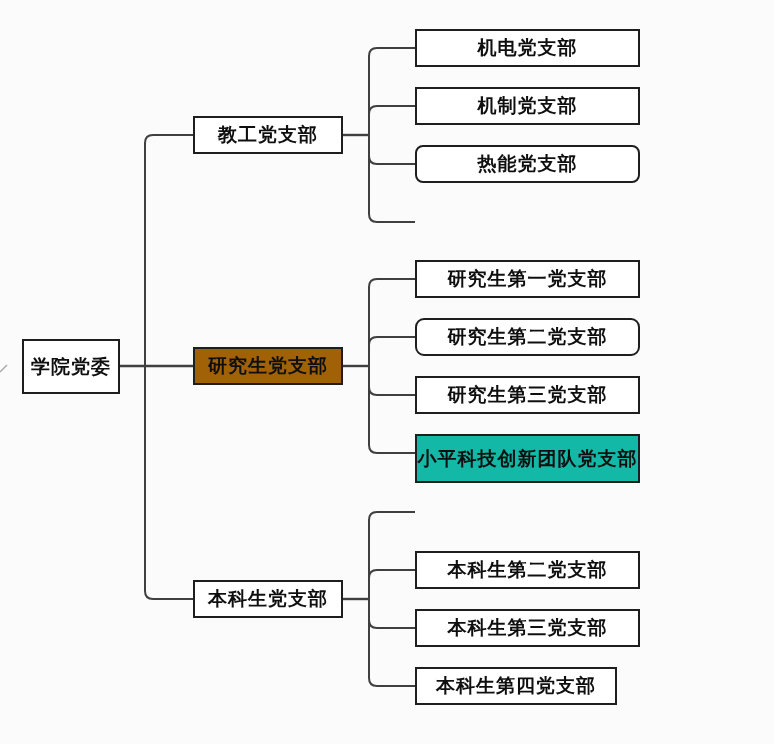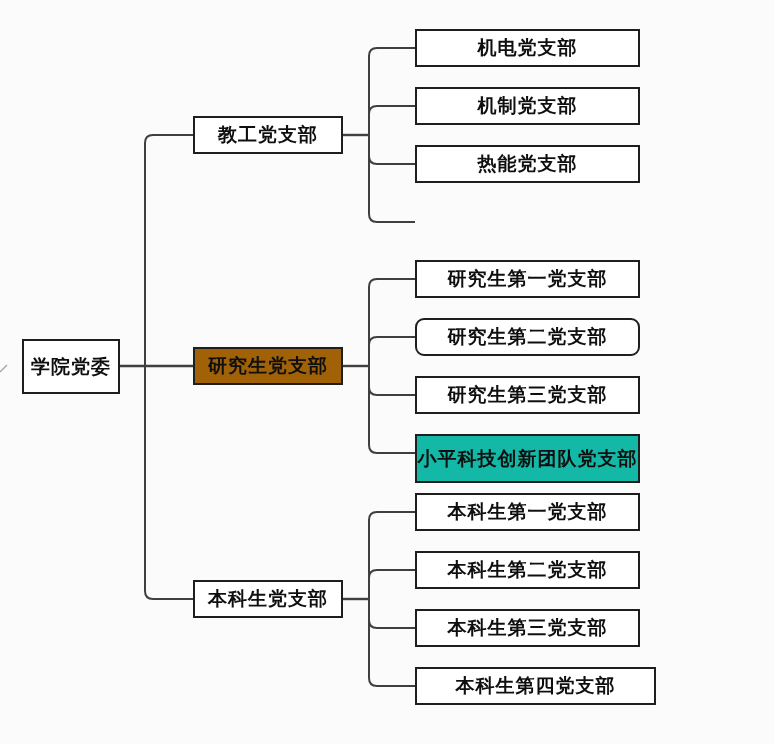--- a/index.html
+++ b/index.html
@@ -60,24 +60,23 @@
       <path d="M 369 599 V 520 Q 369 512 377 512 H 415" fill="none" stroke="#3f3f3f" stroke-width="2"></path>
       <path d="M 369 599 V 578 Q 369 570 377 570 H 415" fill="none" stroke="#3f3f3f" stroke-width="2"></path>
       <path d="M 369 599 V 620 Q 369 628 377 628 H 415" fill="none" stroke="#3f3f3f" stroke-width="2"></path>
       <path d="M 369 599 V 678 Q 369 686 377 686 H 415" fill="none" stroke="#3f3f3f" stroke-width="2"></path>
       <path d="M 0 372 L 7 365" fill="none" stroke="#a8a8a8" stroke-width="1.5"></path>
     </svg>
 <div class="node" style="left: 22px; top: 339px; width: 98px; height: 55px; border-width: 2px; border-color: rgb(30, 30, 30); background: rgb(255, 255, 255); color: rgb(15, 15, 15);">学院党委</div>
     <div class="node" style="left: 193px; top: 116px; width: 150px; height: 38px; border-width: 2px; border-color: rgb(30, 30, 30); background: rgb(255, 255, 255); color: rgb(15, 15, 15);">教工党支部</div>
     <div class="node" style="left: 415px; top: 29px; width: 225px; height: 38px; border-width: 2px; border-color: rgb(30, 30, 30); background: rgb(255, 255, 255); color: rgb(15, 15, 15);">机电党支部</div>
     <div class="node" style="left: 415px; top: 87px; width: 225px; height: 38px; border-width: 2px; border-color: rgb(30, 30, 30); background: rgb(255, 255, 255); color: rgb(15, 15, 15);">机制党支部</div>
-    <div class="node" style="left: 415px; top: 145px; width: 225px; height: 38px; border-width: 2px; border-color: rgb(30, 30, 30); background: rgb(255, 255, 255); color: rgb(15, 15, 15);">热能党支部</div>
+    <div class="node" style="left: 415px; top: 145px; width: 225px; height: 38px; border-width: 2px; border-color: rgb(30, 30, 30); background: rgb(255, 255, 255); color: rgb(15, 15, 15); border-radius: 8px;">热能党支部</div>
     <div class="node" style="left: 193px; top: 347px; width: 150px; height: 38px; border-width: 2px; border-color: rgb(30, 30, 30); background: #a16207; color: rgb(15, 15, 15);">研究生党支部</div>
     <div class="node" style="left: 415px; top: 260px; width: 225px; height: 38px; border-width: 2px; border-color: rgb(30, 30, 30); background: rgb(255, 255, 255); color: rgb(15, 15, 15);">研究生第一党支部</div>
     <div class="node" style="left: 415px; top: 318px; width: 225px; height: 38px; border-width: 2px; border-color: rgb(30, 30, 30); background: rgb(255, 255, 255); color: rgb(15, 15, 15); border-radius: 9px;">研究生第二党支部</div>
     <div class="node" style="left: 415px; top: 376px; width: 225px; height: 38px; border-width: 2px; border-color: rgb(30, 30, 30); background: rgb(255, 255, 255); color: rgb(15, 15, 15);">研究生第三党支部</div>
     <div class="node" style="left: 415px; top: 434px; width: 225px; height: 49px; border-width: 2px; border-color: rgb(30, 30, 30); background: #14b8a6; color: rgb(15, 15, 15);">小平科技创新团队党支部</div>
     <div class="node" style="left: 193px; top: 580px; width: 150px; height: 38px; border-width: 2px; border-color: rgb(30, 30, 30); background: rgb(255, 255, 255); color: rgb(15, 15, 15);">本科生党支部</div>
-    <div class="node" style="left: 415px; top: 493px; width: 225px; height: 38px; border-width: 2px; border-color: rgb(30, 30, 30); background: rgb(255, 255, 255); color: rgb(15, 15, 15);">本科生第一党支部</div>
     <div class="node" style="left: 415px; top: 551px; width: 225px; height: 38px; border-width: 2px; border-color: rgb(30, 30, 30); background: rgb(255, 255, 255); color: rgb(15, 15, 15);">本科生第二党支部</div>
     <div class="node" style="left: 415px; top: 609px; width: 225px; height: 38px; border-width: 2px; border-color: rgb(30, 30, 30); background: rgb(255, 255, 255); color: rgb(15, 15, 15);">本科生第三党支部</div>
-    <div class="node" style="left: 415px; top: 667px; width: 241px; height: 38px; border-width: 2px; border-color: rgb(30, 30, 30); background: rgb(255, 255, 255); color: rgb(15, 15, 15);">本科生第四党支部</div>
+    <div class="node" style="left: 415px; top: 667px; width: 202px; height: 38px; border-width: 2px; border-color: rgb(30, 30, 30); background: rgb(255, 255, 255); color: rgb(15, 15, 15);">本科生第四党支部</div>
   </div>
 
 </body></html>

